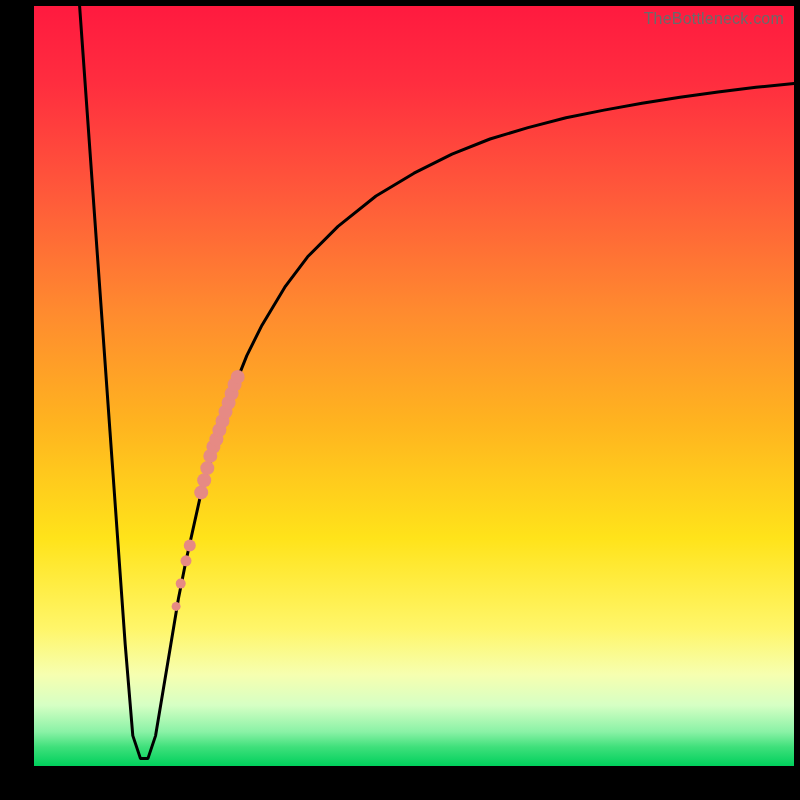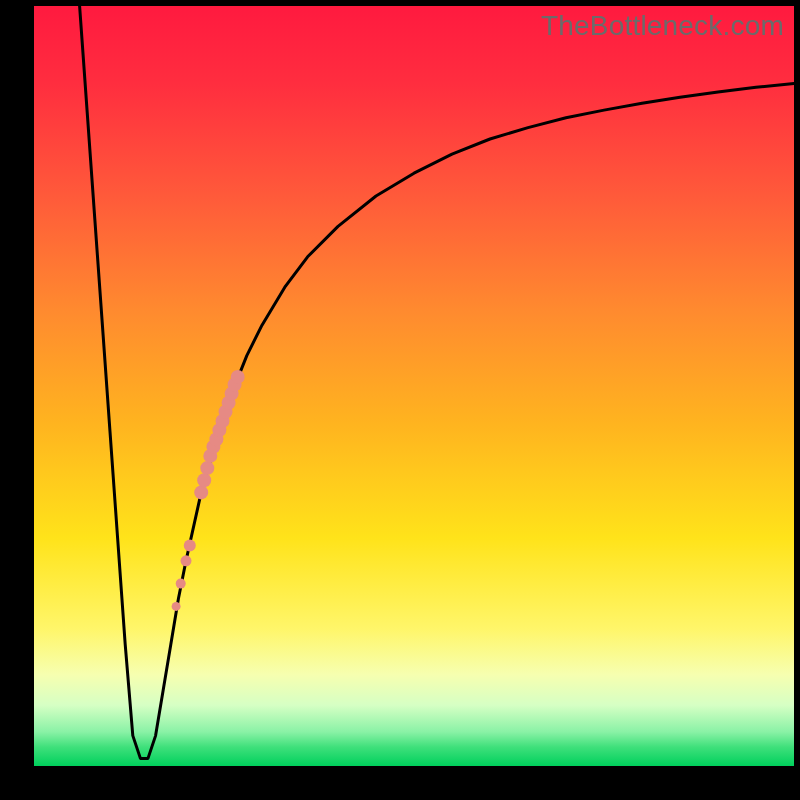--- a/index.html
+++ b/index.html
@@ -23,21 +23,21 @@
     top: 6px;
     width: 760px;
     height: 760px;
     overflow: hidden;
   }
   .watermark {
     position: absolute;
     top: 4px;
     right: 10px;
     color: #6b6b6b;
-    font-size: 28px;
+    font-size: 16px;
     font-weight: 500;
     letter-spacing: 0.2px;
     user-select: none;
   }
   svg { display: block; }
 </style>
 </head>
 <body>
 
 <div class="frame">

